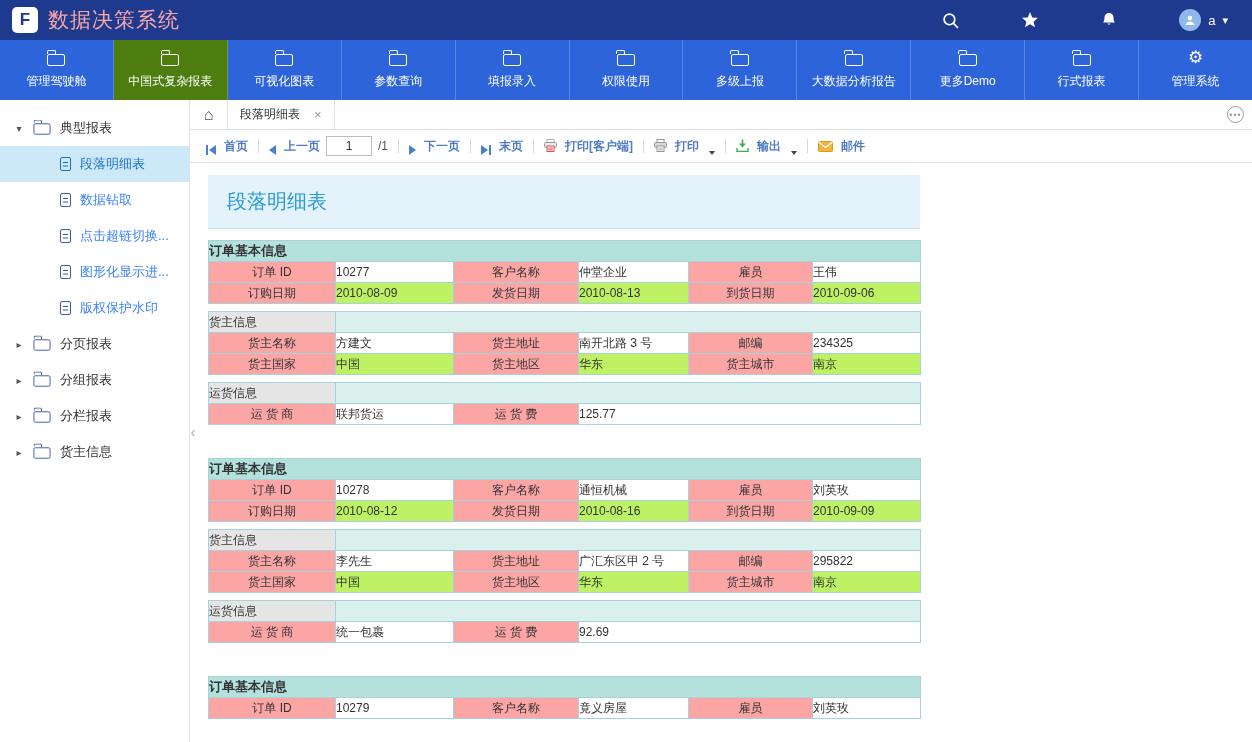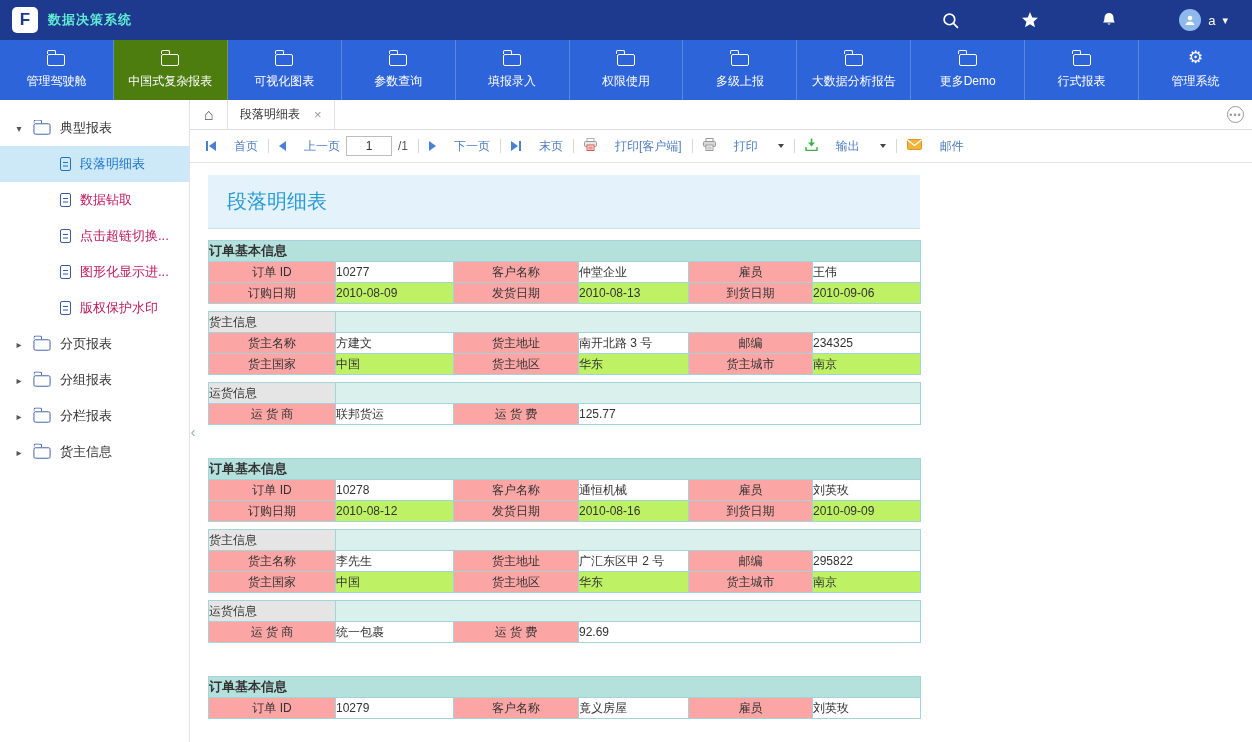--- a/index.html
+++ b/index.html
@@ -3,21 +3,21 @@
 <meta charset="utf-8">
 <style>
   * { margin:0; padding:0; box-sizing:border-box; }
   body { font-family:"Liberation Sans","DejaVu Sans",sans-serif; background:#fff; }
   .app { width:1252px; height:742px; overflow:hidden; position:relative; background:#fff; }
 
   
   .topbar { height:40px; background:#1e3a8e; display:flex; align-items:center; padding:0 24px 0 12px; }
   .logo { width:26px; height:26px; background:#fff; border-radius:5px; color:#1e3a8e; font-weight:bold;
           font-size:17px; display:flex; align-items:center; justify-content:center; margin-right:10px; }
-  .app-title { color:#5eead4; font-size:13px; font-weight:bold; letter-spacing:1px; }
+  .app-title { color:#fca5a5; font-size:21px; font-weight:normal; letter-spacing:1px; }
   .topbar-right { margin-left:auto; display:flex; align-items:center; gap:62px; }
   .tb-ico { display:flex; align-items:center; cursor:pointer; }
   .avatar-group { display:flex; align-items:center; gap:7px; cursor:pointer; }
   .avatar { width:22px; height:22px; border-radius:50%; background:#8fb9ea; display:flex; align-items:center; justify-content:center; }
   .avatar-name { color:#fff; font-size:13px; }
   .avatar-caret { color:#fff; font-size:11px; }
 
   
   .navbar { height:60px; background:#2e64d9; display:flex; }
   .nav-tab { flex:1 1 0; display:flex; flex-direction:column; align-items:center; justify-content:center; gap:7px;
@@ -30,21 +30,21 @@
   .gear-glyph { font-size:17px; line-height:16px; height:16px; }
 
   
   .body { display:flex; height:642px; position:relative; }
 
   
   .sidebar { width:190px; flex:none; background:#fff; border-right:1px solid #e3e3e3; padding-top:10px; }
   .tree-group { height:36px; display:flex; align-items:center; gap:9px; padding-left:14px; font-size:13px; color:#333; cursor:pointer; }
   .tree-chevron { width:10px; font-size:10px; color:#555; text-align:center; }
   .tree-group .folder { color:#3c5ca6; margin-top:2px; transform:scale(.95); }
-  .tree-leaf { height:36px; display:flex; align-items:center; gap:9px; padding-left:60px; font-size:13px; color:#be185d; cursor:pointer; }
+  .tree-leaf { height:36px; display:flex; align-items:center; gap:9px; padding-left:60px; font-size:13px; color:#3b82f6; cursor:pointer; }
   .tree-leaf.selected { background:#cde9f8; color:#1b74c8; }
   .file { width:11px; height:14px; border:1.5px solid #3c5ca6; border-radius:2px; position:relative; flex:none; }
   .file::before { content:""; position:absolute; left:2px; top:3.5px; width:4.5px; height:1.5px;
                   background:#3c5ca6; box-shadow:0 3.5px 0 #3c5ca6; }
   .tree-leaf.selected .file { border-color:#1b74c8; }
   .tree-leaf.selected .file::before { background:#1b74c8; box-shadow:0 3.5px 0 #1b74c8; }
   .collapse-handle { position:absolute; left:186px; top:308px; width:14px; height:46px; display:flex;
                      align-items:center; justify-content:center; color:#9aabb5; font-size:15px; cursor:pointer; z-index:5; }
 
   
@@ -55,21 +55,21 @@
               color:#555; font-size:16px; cursor:pointer; }
   .doc-tab { display:flex; align-items:center; gap:14px; padding:0 12px; border-right:1px solid #e2e2e2;
              font-size:12px; color:#333; cursor:pointer; background:#fff; }
   .tab-close { color:#999; font-size:13px; cursor:pointer; }
   .tab-menu { position:absolute; right:8px; top:6px; width:17px; height:17px; border:1px solid #9a9a9a; border-radius:50%;
               color:#9a9a9a; font-size:9px; display:flex; align-items:center; justify-content:center; cursor:pointer; letter-spacing:1px; }
 
   
   .toolbar { height:33px; flex:none; border-bottom:1px solid #e2e2e2; display:flex; align-items:center;
              padding-left:12px; font-size:12px; color:#4f7cc0; background:#fff; }
-  .tbtn { display:flex; align-items:center; gap:18px; cursor:pointer; padding:0 4px; white-space:nowrap; }
+  .tbtn { display:flex; align-items:flex-end; gap:8px; cursor:pointer; padding:0 4px; white-space:nowrap;font-weight:bold; }
   .sep { width:1px; height:14px; background:#d8d8d8; margin:0 6px; }
   .tri-l { width:0; height:0; border-top:5px solid transparent; border-bottom:5px solid transparent; border-right:7px solid #4a80d0; }
   .tri-r { width:0; height:0; border-top:5px solid transparent; border-bottom:5px solid transparent; border-left:7px solid #4a80d0; }
   .pbar { width:2px; height:10px; background:#4a80d0; }
   .pg-ico { display:flex; align-items:center; gap:1px; }
   .page-input { width:46px; height:20px; border:1px solid #bdbdbd; text-align:center; font-size:12px; color:#333; margin:0 6px 0 2px; }
   .page-total { color:#555; margin-right:4px; }
   .dd { width:0; height:0; border-left:3.5px solid transparent; border-right:3.5px solid transparent; border-top:4.5px solid #444; margin-left:2px; }
 
   

